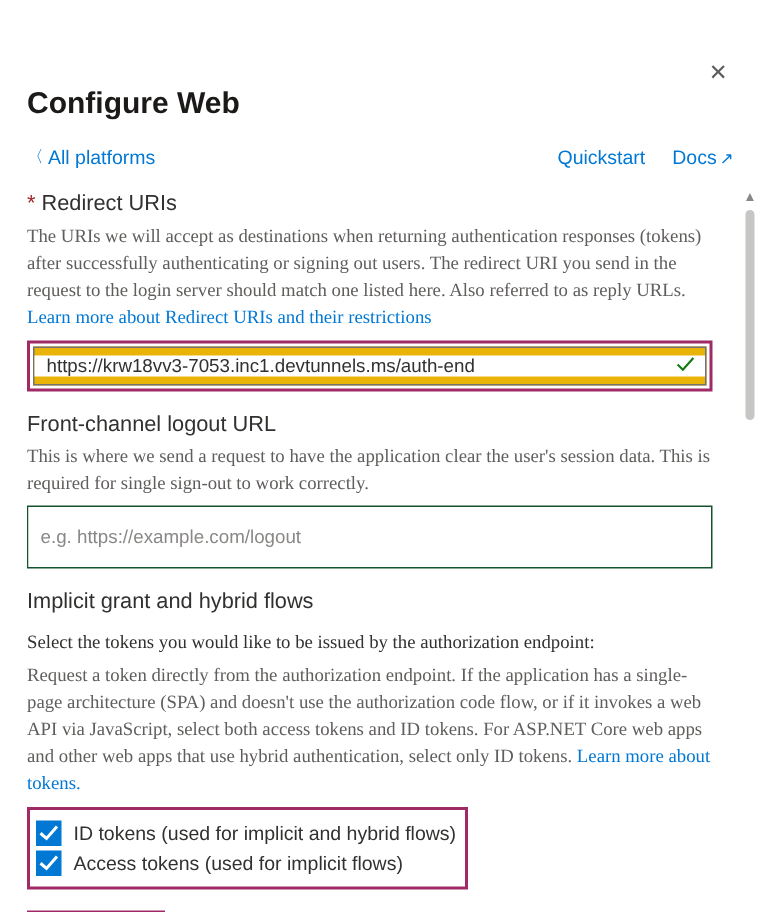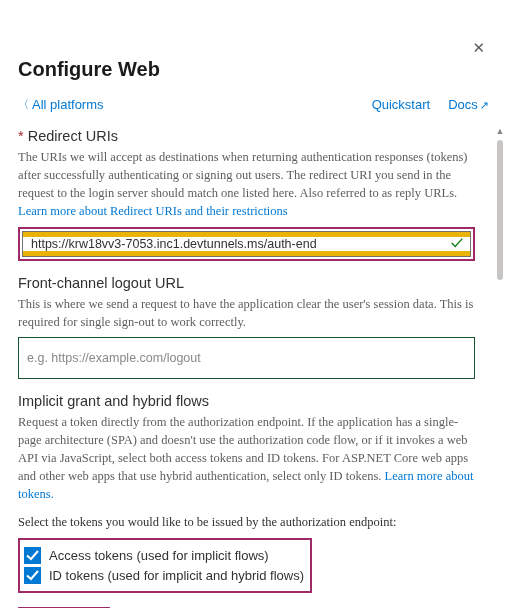--- a/index.html
+++ b/index.html
@@ -130,42 +130,42 @@
     </div>
   </div>
 
   <div class="section-h">Front-channel logout URL</div>
   <div class="desc">This is where we send a request to have the application clear the user's session data. This is required for single sign-out to work correctly.</div>
   <div class="plain-input">
     <input type="text" placeholder="e.g. https://example.com/logout" style="">
   </div>
 
   <div class="section-h">Implicit grant and hybrid flows</div>
+  <div class="desc" style="color:#323130; margin-top:10px;">Select the tokens you would like to be issued by the authorization endpoint:</div>
   <div class="desc">
     <span>Request a token directly from the authorization endpoint. If the application has a single-page architecture (SPA) and doesn't use the authorization code flow, or if it invokes a web API via JavaScript, select both access tokens and ID tokens. For ASP.NET Core web apps and other web apps that use hybrid authentication, select only ID tokens. </span>
     <span class="link-inline">Learn more about tokens.</span>
   </div>
-  <div class="desc" style="color:#323130; margin-top:10px;">Select the tokens you would like to be issued by the authorization endpoint:</div>
 
   <div class="checkbox-group">
     <div class="cb-row">
       <div class="cb">
         <svg viewBox="0 0 17 17">
               <path d="M3 8.5 L7 12 L14 4" stroke="#fff" stroke-width="2" fill="none"></path>
             </svg>
       </div>
-      <span class="cb-label">Access tokens (used for implicit flows)</span>
+      <span class="cb-label">ID tokens (used for implicit and hybrid flows)</span>
     </div>
     <div class="cb-row">
       <div class="cb">
         <svg viewBox="0 0 17 17">
               <path d="M3 8.5 L7 12 L14 4" stroke="#fff" stroke-width="2" fill="none"></path>
             </svg>
       </div>
-      <span class="cb-label">ID tokens (used for implicit and hybrid flows)</span>
+      <span class="cb-label">Access tokens (used for implicit flows)</span>
     </div>
   </div>
 
 </div>
 <div class="scrollbar">
   <div class="scroll-arrow">▲</div>
   <div class="scroll-track">
     <div class="scroll-thumb"></div>
   </div>
 </div>

